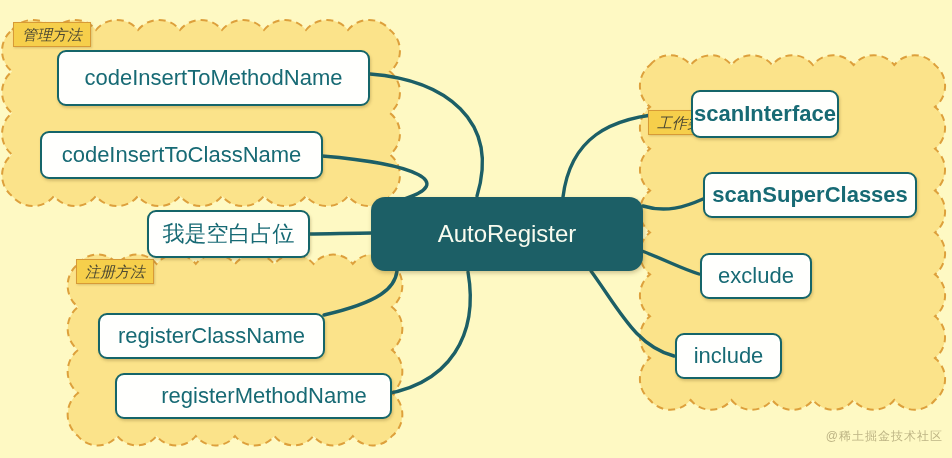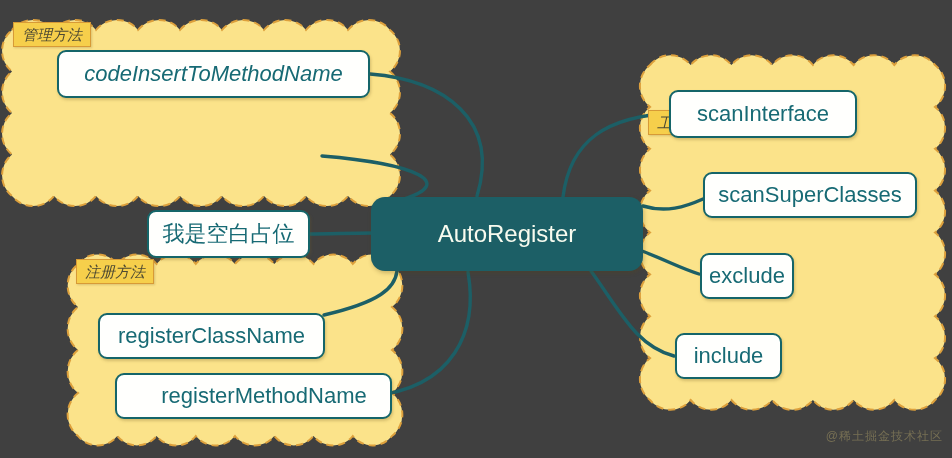--- a/index.html
+++ b/index.html
@@ -1,18 +1,18 @@
 <!DOCTYPE html>
 <html><head>
 <meta charset="utf-8">
 <style>
   html,body{margin:0;padding:0;}
   .stage{
     position:relative; width:952px; height:458px; overflow:hidden;
-    background:#404040;
+    background:#fef9c3;
     font-family:"Liberation Sans","DejaVu Sans",sans-serif;
   }
   .bg-layer{position:absolute;left:0;top:0;}
   .cloud{fill:#fbe38a;stroke:#dda03c;stroke-width:2;stroke-dasharray:7 5;}
   .link{fill:none;stroke:#1c5f66;stroke-width:3.4;stroke-linecap:round;}
   .node{
     position:absolute; box-sizing:border-box;
     background:#fffffd; border:2.5px solid #156569; border-radius:9px;
     color:#176a74; font-size:22px;
     display:flex; align-items:center; justify-content:center;
@@ -58,28 +58,29 @@
       <path class="link" d="M 643 206 C 666 213 685 207 703 199"></path>
       <path class="link" d="M 642 251 C 668 261 680 268 699 274"></path>
       <path class="link" d="M 591 271 C 620 311 636 346 674 356"></path>
     </g>
   </svg>
 
   <div class="callout" style="left:13px;top:22px;">管理方法</div>
   <div class="callout" style="left:76px;top:259px;">注册方法</div>
   <div class="callout" style="left:648px;top:62px;margin-top:48px;">工作类</div>
 
-  <div class="node" style="left:57px;top:50px;width:313px;height:48px;font-style:italic;">codeInsertToMethodName</div>
+  <div class="node" style="left:57px;top:50px;width:313px;height:56px;">codeInsertToMethodName</div>
+  <div class="node" style="left:40px;top:131px;width:283px;height:48px;">codeInsertToClassName</div>
 
   <div class="node" style="left:147px;top:210px;width:163px;height:48px;">我是空白占位</div>
 
   <div class="node" style="left:98px;top:293px;width:227px;height:46px;margin-top:20px;">registerClassName</div>
   <div class="node" style="left:115px;top:373px;width:277px;height:46px;padding-left:21px;">registerMethodName</div>
 
-  <div class="node" style="left:669px;top:90px;width:188px;height:48px;">scanInterface</div>
-  <div class="node" style="left:703px;top:172px;width:214px;height:46px;">scanSuperClasses</div>
-  <div class="node" style="left:700px;top:253px;width:94px;height:46px;">exclude</div>
+  <div class="node" style="left:691px;top:90px;width:148px;height:48px;font-weight:bold;">scanInterface</div>
+  <div class="node" style="left:703px;top:172px;width:214px;height:46px;font-weight:bold;">scanSuperClasses</div>
+  <div class="node" style="left:700px;top:253px;width:112px;height:46px;">exclude</div>
   <div class="node" style="left:675px;top:333px;width:107px;height:46px;">include</div>
 
   <div class="central" style="left:371px;top:197px;width:272px;height:74px;">AutoRegister</div>
 
   <div class="watermark">@稀土掘金技术社区</div>
 </div>
 
 </body></html>

